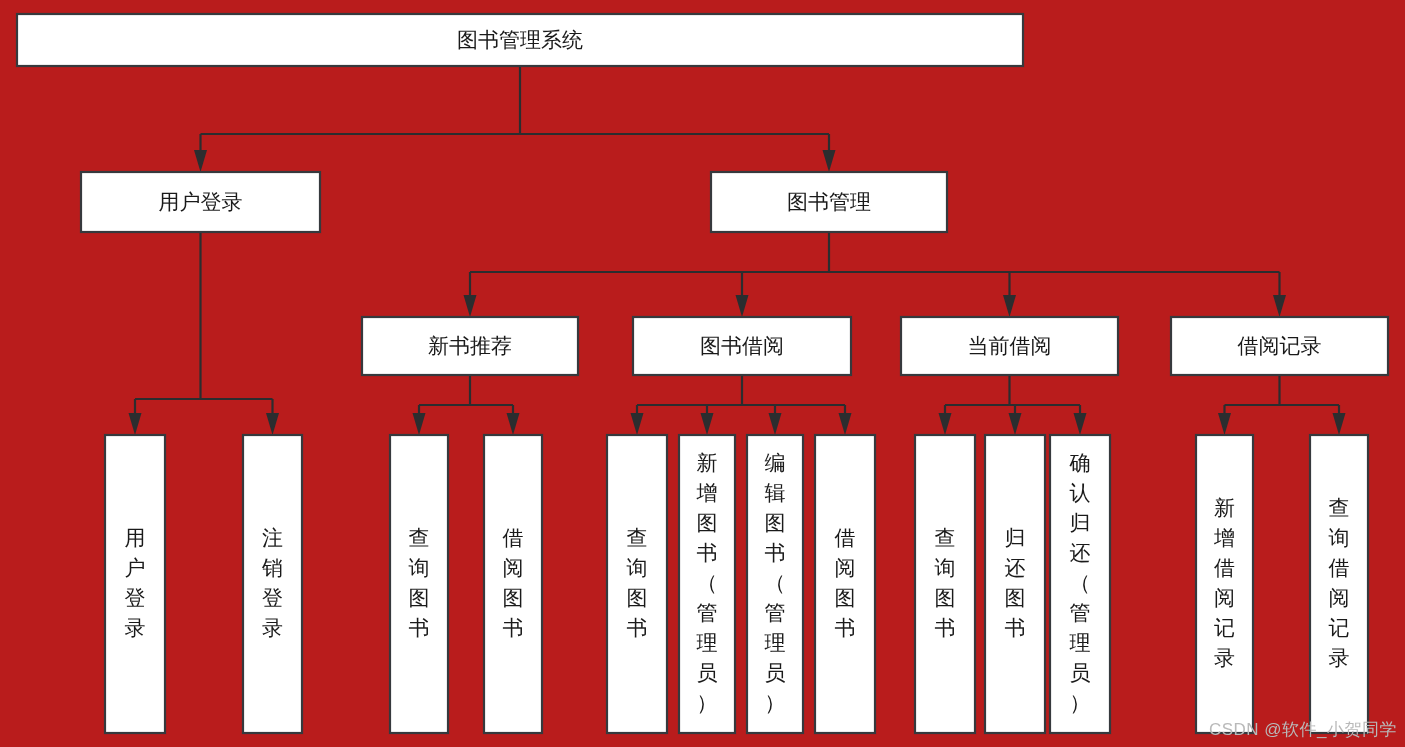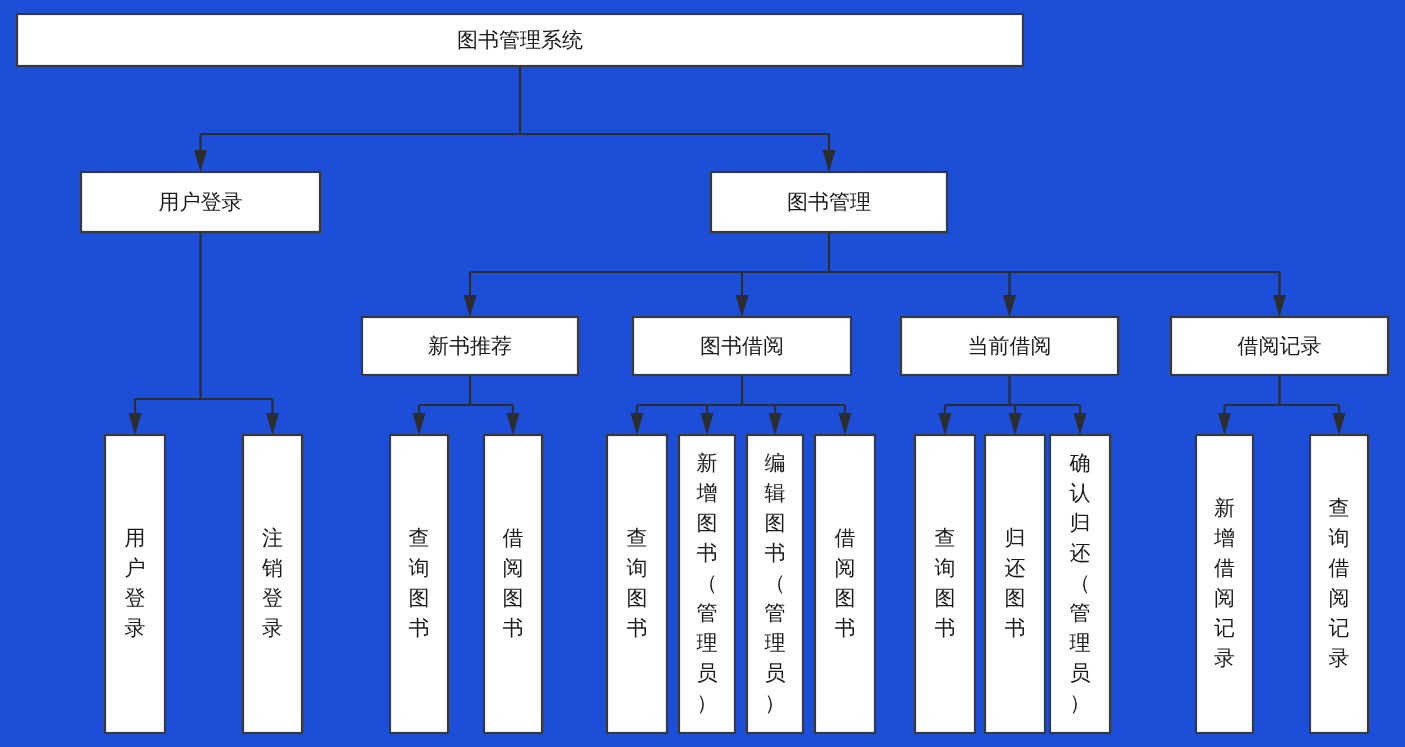--- a/index.html
+++ b/index.html
@@ -12,21 +12,21 @@
     font-family: "Liberation Sans", "DejaVu Sans", sans-serif;
     width: 1405px;
     height: 747px;
     overflow: hidden;
     position: relative;
   }
   #diagram-root {
     position: relative;
     width: 1405px;
     height: 747px;
-    background: #1d4ed8;
+    background: #b91c1c;
   }
   svg#flow {
     position: absolute;
     left: 0;
     top: 0;
     width: 1405px;
     height: 747px;
     display: block;
   }
   .node-rect {
@@ -221,13 +221,14 @@
         <g>
           <rect class="node-rect" x="1196" y="435" width="57" height="298"></rect>
           <text class="node-label-vert" x="1224.5" y="0"><tspan x="1224.5" y="509">新</tspan><tspan x="1224.5" y="539">增</tspan><tspan x="1224.5" y="569">借</tspan><tspan x="1224.5" y="599">阅</tspan><tspan x="1224.5" y="629">记</tspan><tspan x="1224.5" y="659">录</tspan></text>
         </g>
         <g>
           <rect class="node-rect" x="1310" y="435" width="58" height="298"></rect>
           <text class="node-label-vert" x="1339" y="0"><tspan x="1339" y="509">查</tspan><tspan x="1339" y="539">询</tspan><tspan x="1339" y="569">借</tspan><tspan x="1339" y="599">阅</tspan><tspan x="1339" y="629">记</tspan><tspan x="1339" y="659">录</tspan></text>
         </g>
       </g>
   </svg>
+  <div class="watermark">CSDN @软件_小贺同学</div>
 </div>
 
 </body></html>

